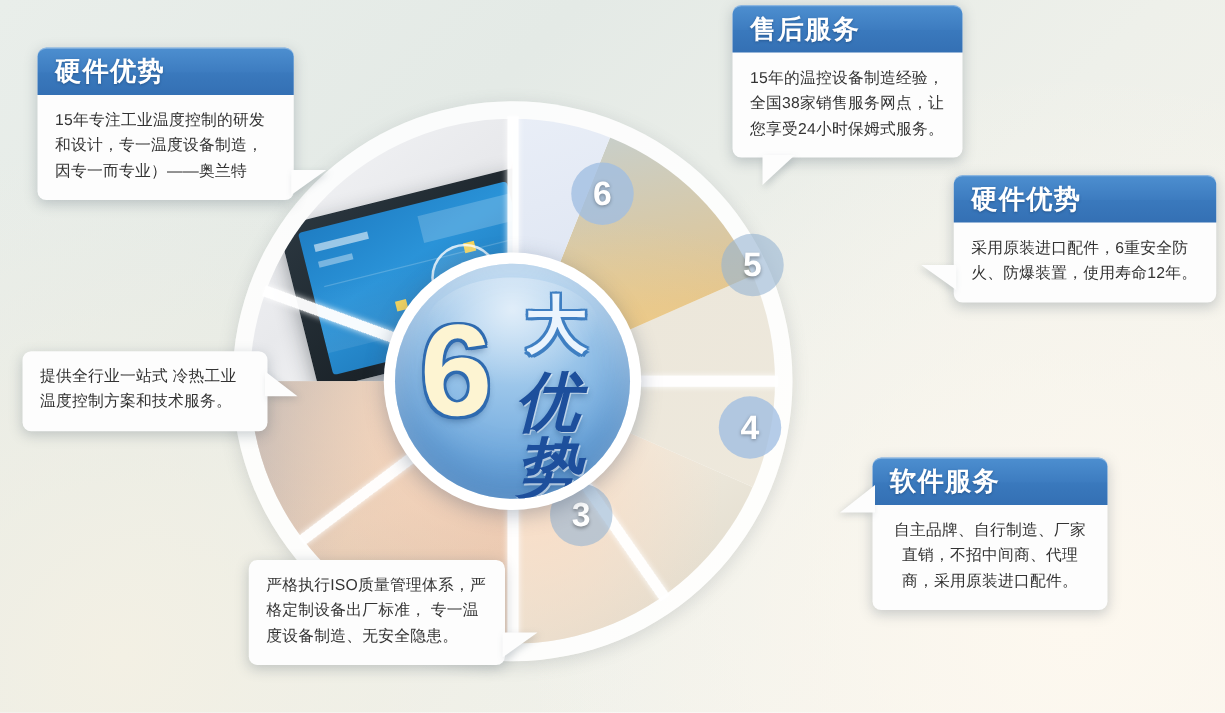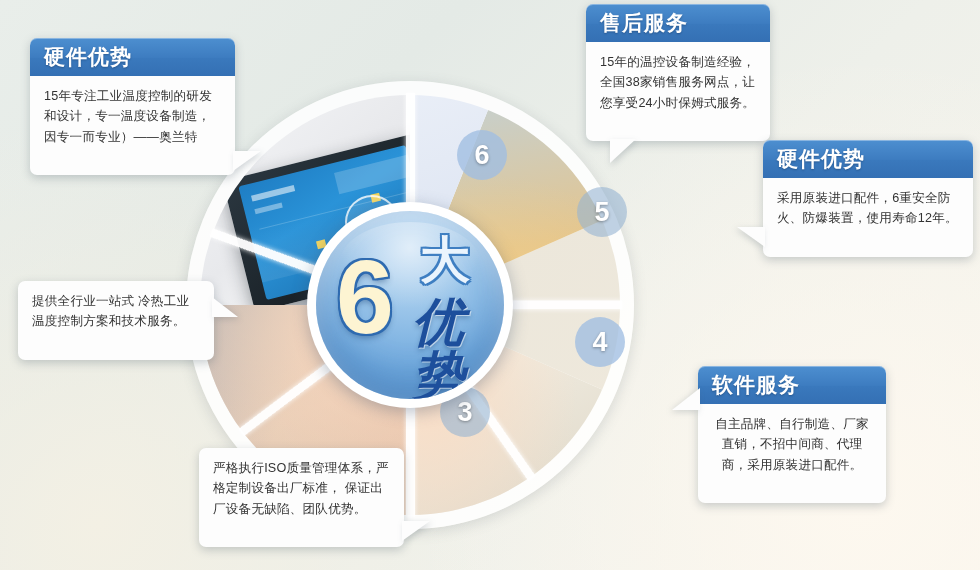--- a/index.html
+++ b/index.html
@@ -196,21 +196,21 @@
     height:38px;border-radius:7px 7px 0 0;
     background:linear-gradient(to bottom,#4d8fd0 0%,#3d7cc0 52%,#3a79bd 53%,#3470b4 100%);
     display:flex;align-items:center;padding:0 14px;
     box-shadow:inset 0 1px 0 rgba(255,255,255,.35);
   }
   .card .bar h3{
     margin:0;color:#fff;font-size:21px;font-weight:700;letter-spacing:1px;
     text-shadow:0 1px 2px rgba(20,50,90,.45);
   }
   .card .body{
-    padding:10px 14px 28px;color:#333;font-size:12.6px;line-height:1.62;
+    padding:10px 14px 13px;color:#333;font-size:12.6px;line-height:1.62;
     letter-spacing:.2px;
   }
   .tail{position:absolute;width:0;height:0;}
 
   
   #card-team{left:30px;top:38px;width:205px;}
   #card-team .tail{right:-26px;bottom:4px;
     border-top:20px solid #fdfdfd;border-right:28px solid transparent;
     filter:drop-shadow(2px 2px 3px rgba(70,85,100,.22));}
   #card-after{left:586px;top:4px;width:184px;}
@@ -357,21 +357,21 @@
 
   <div class="card" id="card-software">
     <div class="bar">
       <h3>软件服务</h3>
     </div>
     <div class="body">自主品牌、自行制造、厂家直销，不招中间商、代理商，采用原装进口配件。</div>
     <div class="tail"></div>
   </div>
 
   <div class="card" id="card-quality">
-    <div class="body">严格执行ISO质量管理体系，严格定制设备出厂标准，  保证出厂设备无缺陷、团队优势。</div>
+    <div class="body">严格执行ISO质量管理体系，严格定制设备出厂标准，  专一温度设备制造、无安全隐患。</div>
     <div class="tail"></div>
   </div>
 
   <div class="card" id="card-tech">
     <div class="body">提供全行业一站式    冷热工业温度控制方案和技术服务。</div>
     <div class="tail"></div>
   </div>
 
 </div>
 

